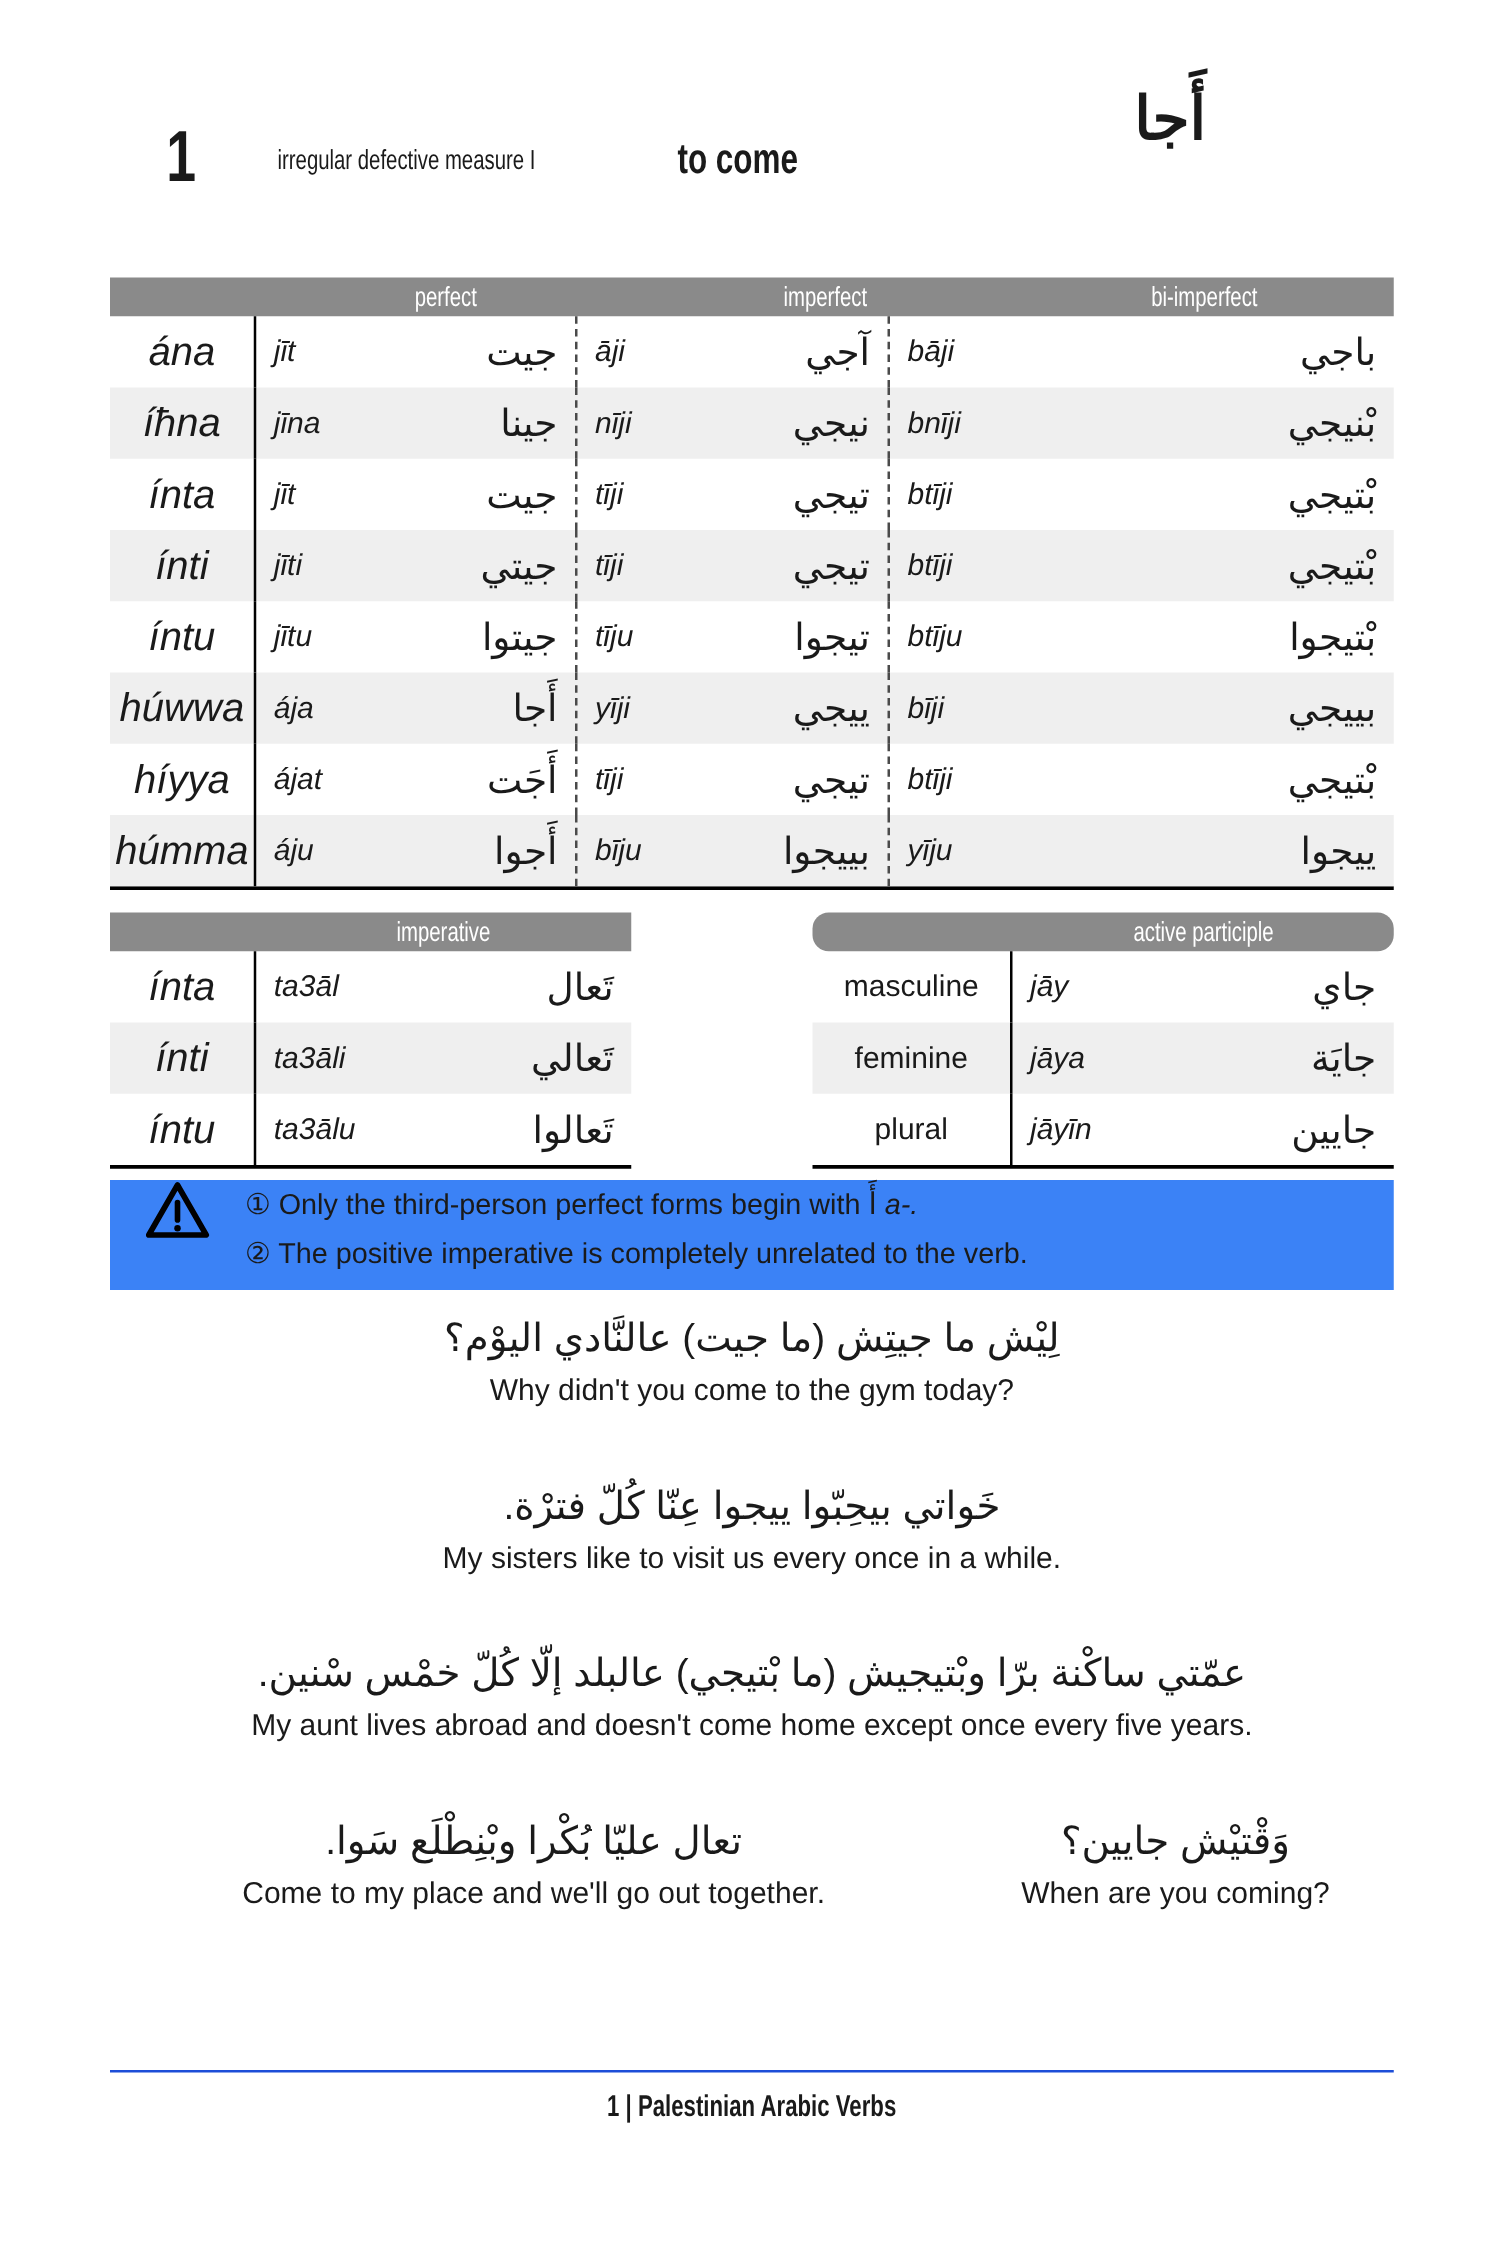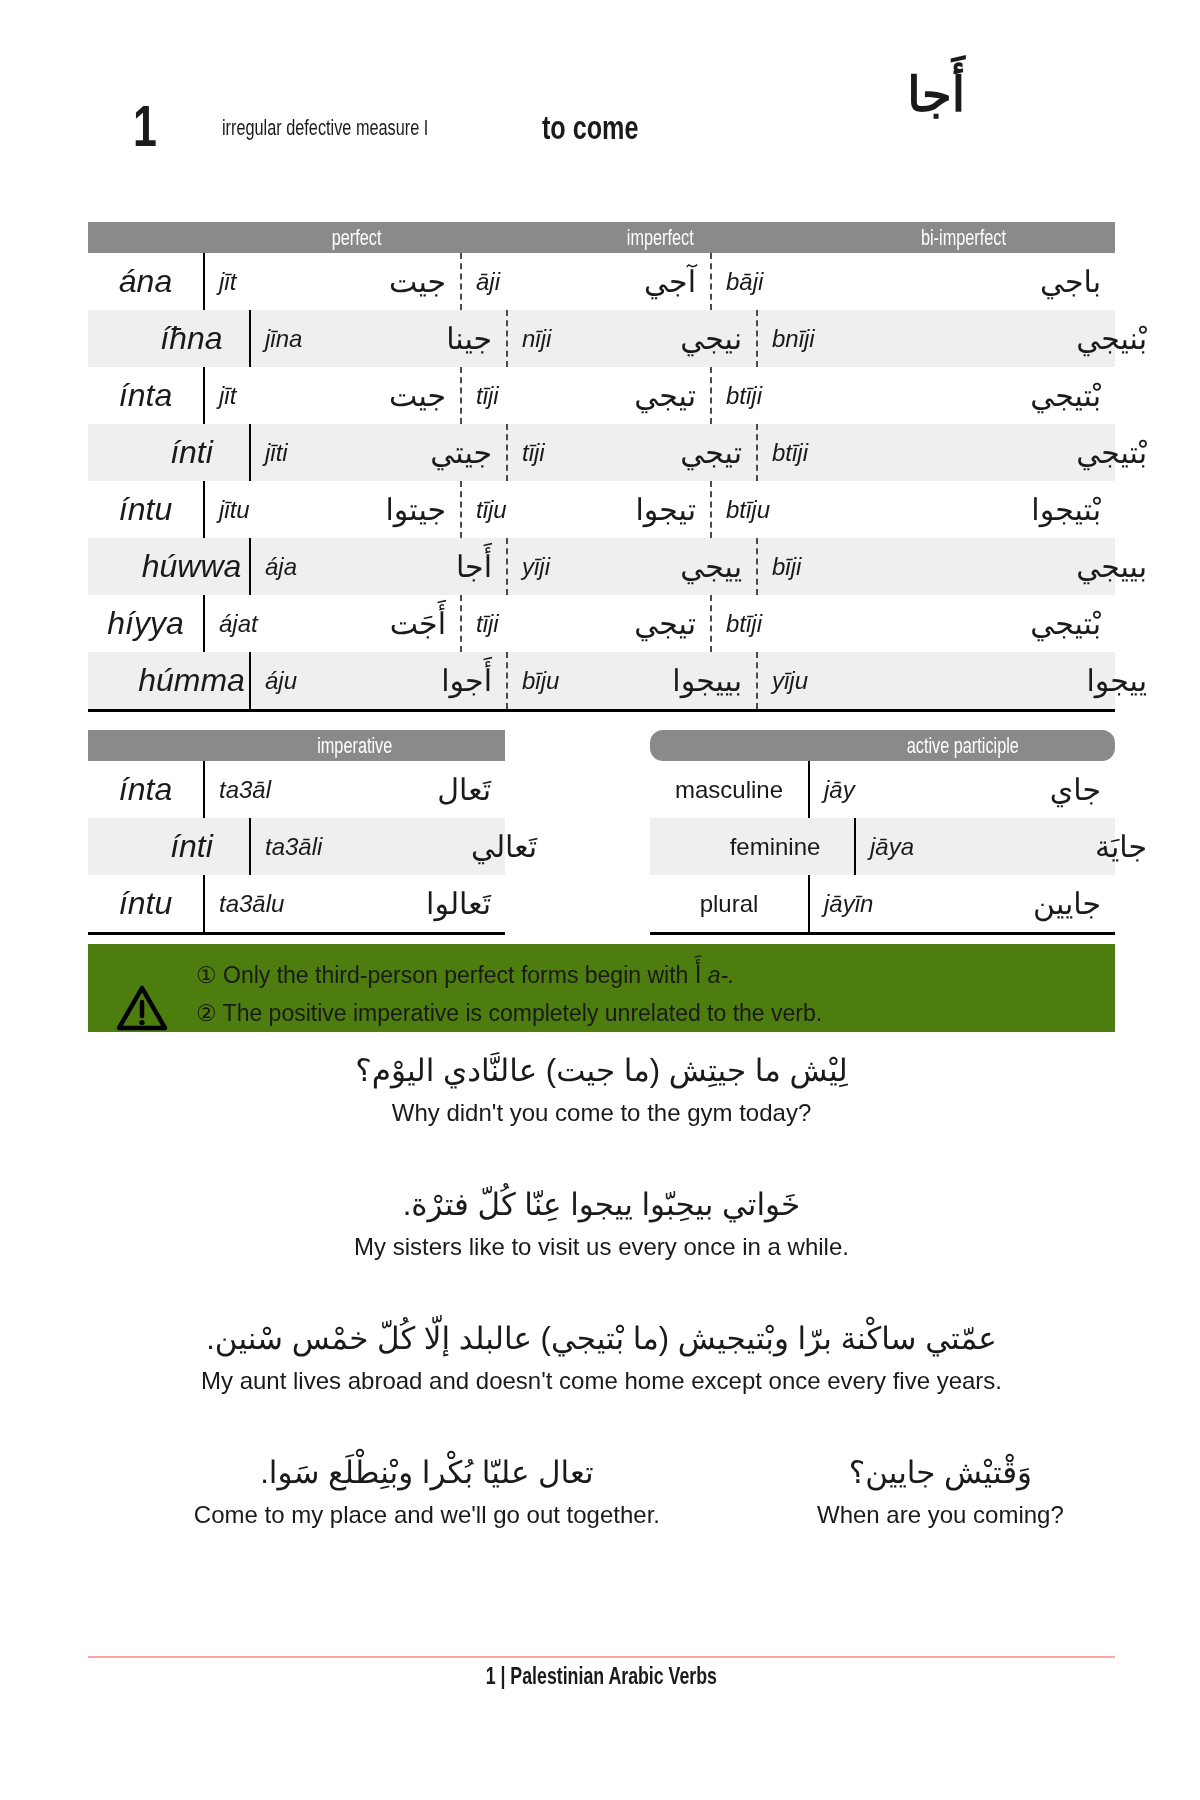--- a/index.html
+++ b/index.html
@@ -26,53 +26,53 @@
   .vt-header { display:grid; height:31px; background:#8a8a8a; align-items:center; }
   .t-main .vt-header { grid-template-columns:117px 1fr 1fr 1fr; }
   .t-imp  .vt-header { grid-template-columns:117px 1fr; }
   .t-act  .vt-header { grid-template-columns:160px 1fr;border-radius:13px; }
   .vt-h-label { text-align:center; color:#ffffff; font-size:22px; font-weight:normal; }
 
   .vt-row { display:grid; height:57px; align-items:center; }
   .t-main .vt-row { grid-template-columns:117px 255px 250px 405px; }
   .t-imp  .vt-row { grid-template-columns:117px 300px; }
   .t-act  .vt-row { grid-template-columns:160px 305px; }
-  .vt-row.alt { background:#efefef;padding-left:46px; }
+  .vt-row.alt { background:#efefef; }
 
   .cell { height:57px; display:flex; align-items:center; }
   .cell.pronoun { justify-content:center; font-style:italic; font-size:32px; border-right:2.5px solid #000; }
   .cell.plain-label { justify-content:center; font-size:24px; border-right:2.5px solid #000; }
   .cell.sec { justify-content:space-between; padding:0 14px; }
   .cell.dash { border-left:2px dashed #4a4a4a; }
   .tr { font-style:italic; font-size:24px; }
   .ar { font-size:30px; direction:rtl; }
 
   
   .note-box {
     position:absolute; left:88px; top:944px; width:1027px; height:88px;
-    background:#4d7c0f; display:flex; align-items:flex-end;
+    background:#3b82f6; display:flex; align-items:flex-start;
   }
   .note-icon { width:108px; display:flex; justify-content:center; align-items:center; }
   .note-lines { flex:1; }
   .note-line { font-size:23px; line-height:38px; }
   .note-ar { font-size:24px; }
   .note-em { font-style:italic; }
 
   
   .examples { position:absolute; left:88px; top:1048px; width:1027px; text-align:center; }
   .ex-ar { font-size:31px; line-height:46px; margin-bottom:2px; direction:rtl; }
   .ex-en { font-size:24px; line-height:34px; margin-bottom:52px; }
   .ex-row { display:flex; }
   .ex-col-l { width:66%; }
   .ex-col-r { width:34%; }
 
   
   .page-footer {
     position:absolute; left:88px; top:1656px; width:1027px;
-    border-top:2px solid #fca5a5; text-align:center; padding-top:4px;
+    border-top:2px solid #1d4ed8; text-align:center; padding-top:14px;
   }
   .footer-text { font-size:24px; font-weight:600; }
 </style>
 </head>
 <body>
 
 <div class="page">
 
   <div class="lesson-number">
     <span class="cond cond-l">1</span>

